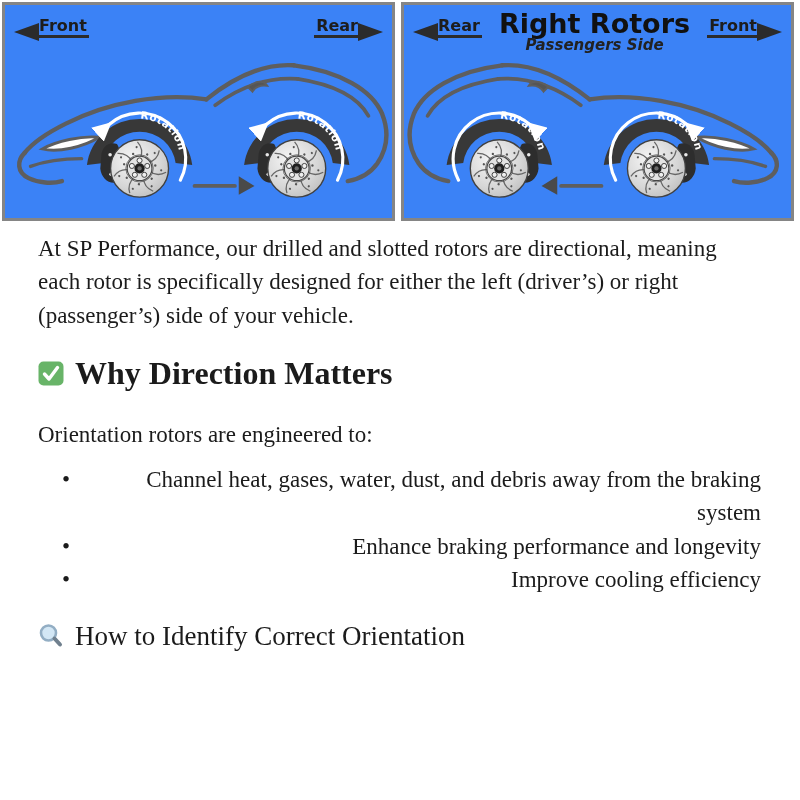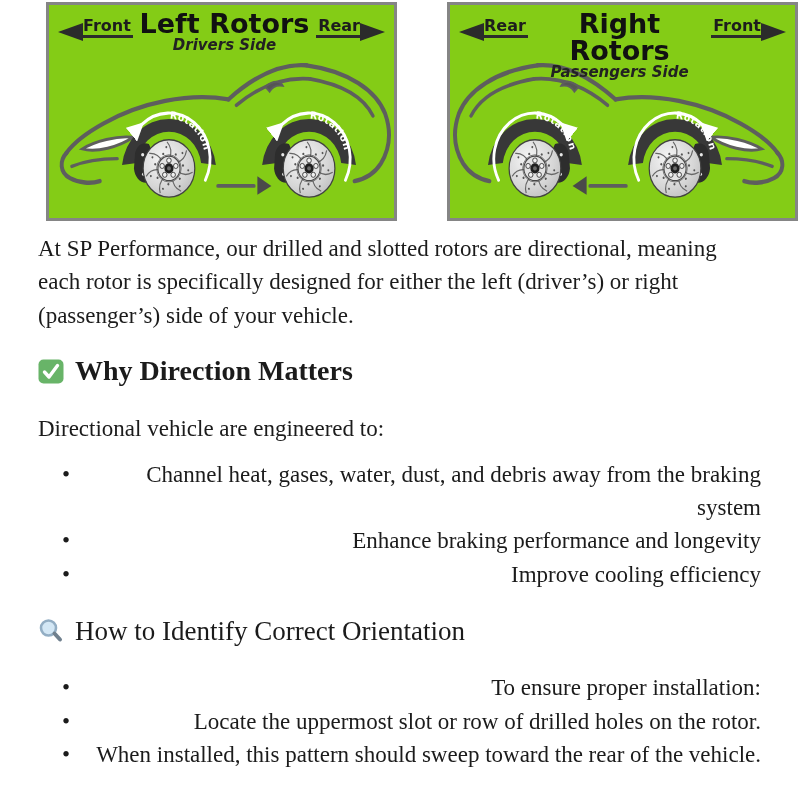--- a/index.html
+++ b/index.html
@@ -1,36 +1,36 @@
 <!DOCTYPE html>
 <html><head>
 <meta charset="utf-8">
 <style>
   html,body{margin:0;padding:0;background:#fff;}
   body{width:800px;height:800px;font-family:"Liberation Serif",serif;color:#1b1b1b;overflow:hidden;}
 
   
   .panels{display:flex;gap:6px;padding:2px 2px 0 2px;box-sizing:border-box;}
-  .panel{position:relative;width:393px;height:219px;border:3px solid #858585;background:#84cc16;box-sizing:border-box;margin-left:44px;}
+  .panel{position:relative;width:393px;height:219px;border:3px solid #858585;background:#3b82f6;box-sizing:border-box;}
   .car-svg{position:absolute;left:0;top:0;width:100%;height:100%;}
   .hdr{position:absolute;top:5px;left:0;right:0;display:flex;justify-content:space-between;align-items:flex-start;
        padding:0 9px;font-family:"DejaVu Sans",sans-serif;pointer-events:none;}
   .dir{display:flex;align-items:center;margin-top:7px;font-weight:bold;font-size:16px;color:#1d1d1d;}
   .dir .lbl{border-bottom:3.5px solid #2b2b2b;padding:0 2px 0 2px;line-height:1.1;}
   .tri{width:0;height:0;border-top:9px solid transparent;border-bottom:9px solid transparent;transform:translateY(5px);}
   .tri-l{border-right:25px solid #2b2b2b;margin-right:-2px;}
   .tri-r{border-left:25px solid #2b2b2b;margin-left:-2px;}
   .ttl{text-align:center;line-height:1;}
   .ttl .t{font-size:27px;font-weight:bold;color:#111;}
   .ttl .s{font-size:15px;font-weight:bold;font-style:italic;margin-top:1px;color:#222;}
 
   
   .content{padding:0 38px;font-size:23px;line-height:1.45;}
   p.intro{margin:11px 0 0;max-width:712px;}
-  h2.sec{font-size:28px;font-weight:bold;margin:21px 0 0;display:flex;align-items:center;gap:11px;line-height:1.3;}
+  h2.sec{font-size:32px;font-weight:bold;margin:21px 0 0;display:flex;align-items:center;gap:11px;line-height:1.3;}
   h2.sec.reg{font-weight:normal;font-size:27px;}
   p.lead{margin:23px 0 0;}
   ul.blist{list-style:none;margin:12px 0 0;padding:0 0 0 24px;max-width:699px;text-align:right;}
   ul.blist li{position:relative;padding-left:17px;}
   ul.blist li::before{content:"\2022";position:absolute;left:0;top:0;}
   h2.sec.second{margin-top:23px;}
   .icon{display:inline-flex;flex:none;}
 </style>
 </head>
 <body>
@@ -152,24 +152,20 @@
         </g>
       <g transform="translate(297,158)">
           <use href="#wheelL"></use>
         </g>
     </svg>
     <div class="hdr">
       <div class="dir">
         <span class="tri tri-l"></span>
         <span class="lbl">Front</span>
       </div>
-      <div class="ttl">
-        <div class="t">Left Rotors</div>
-        <div class="s">Drivers Side</div>
-      </div>
       <div class="dir">
         <span class="lbl">Rear</span>
         <span class="tri tri-r"></span>
       </div>
     </div>
   </div>
 
   <div class="panel">
     <svg class="car-svg" viewBox="0 0 394 219" preserveAspectRatio="none">
       <use href="#carbody" transform="translate(394,0) scale(-1 1)"></use>
@@ -205,37 +201,32 @@
   <h2 class="sec">
     <span class="icon">
       <svg width="26" height="25" viewBox="0 0 26 25">
         <rect x="0.5" y="0.5" width="25" height="24" rx="5" fill="#68b468"></rect>
         <path d="M6.5,13 L11,18 L19.5,6.5" fill="none" stroke="#ffffff" stroke-width="3.4" stroke-linecap="round" stroke-linejoin="round"></path>
       </svg>
     </span>
     <span>Why Direction Matters</span>
   </h2>
 
-  <p class="lead">Directional vehicle are engineered to:</p>
+  <p class="lead">Orientation rotors are engineered to:</p>
 
   <ul class="blist">
     <li>Channel heat, gases, water, dust, and debris away from the braking system</li>
     <li>Enhance braking performance and longevity</li>
     <li>Improve cooling efficiency</li>
   </ul>
 
   <h2 class="sec reg second">
     <span class="icon">
       <svg width="26" height="27" viewBox="0 0 26 27">
         <circle cx="10.5" cy="10" r="7.5" fill="#d3e7f5" stroke="#93aec4" stroke-width="2.6"></circle>
         <path d="M16.5,15.5 L22,21.5" stroke="#70808e" stroke-width="4" stroke-linecap="round"></path>
       </svg>
     </span>
     <span>How to Identify Correct Orientation</span>
   </h2>
 
-  <ul class="blist" style="margin-top:22px;">
-    <li>To ensure proper installation:</li>
-    <li>Locate the uppermost slot or row of drilled holes on the rotor.</li>
-    <li>When installed, this pattern should sweep toward the rear of the vehicle.</li>
-  </ul>
 
 </div>
 
 </body></html>

